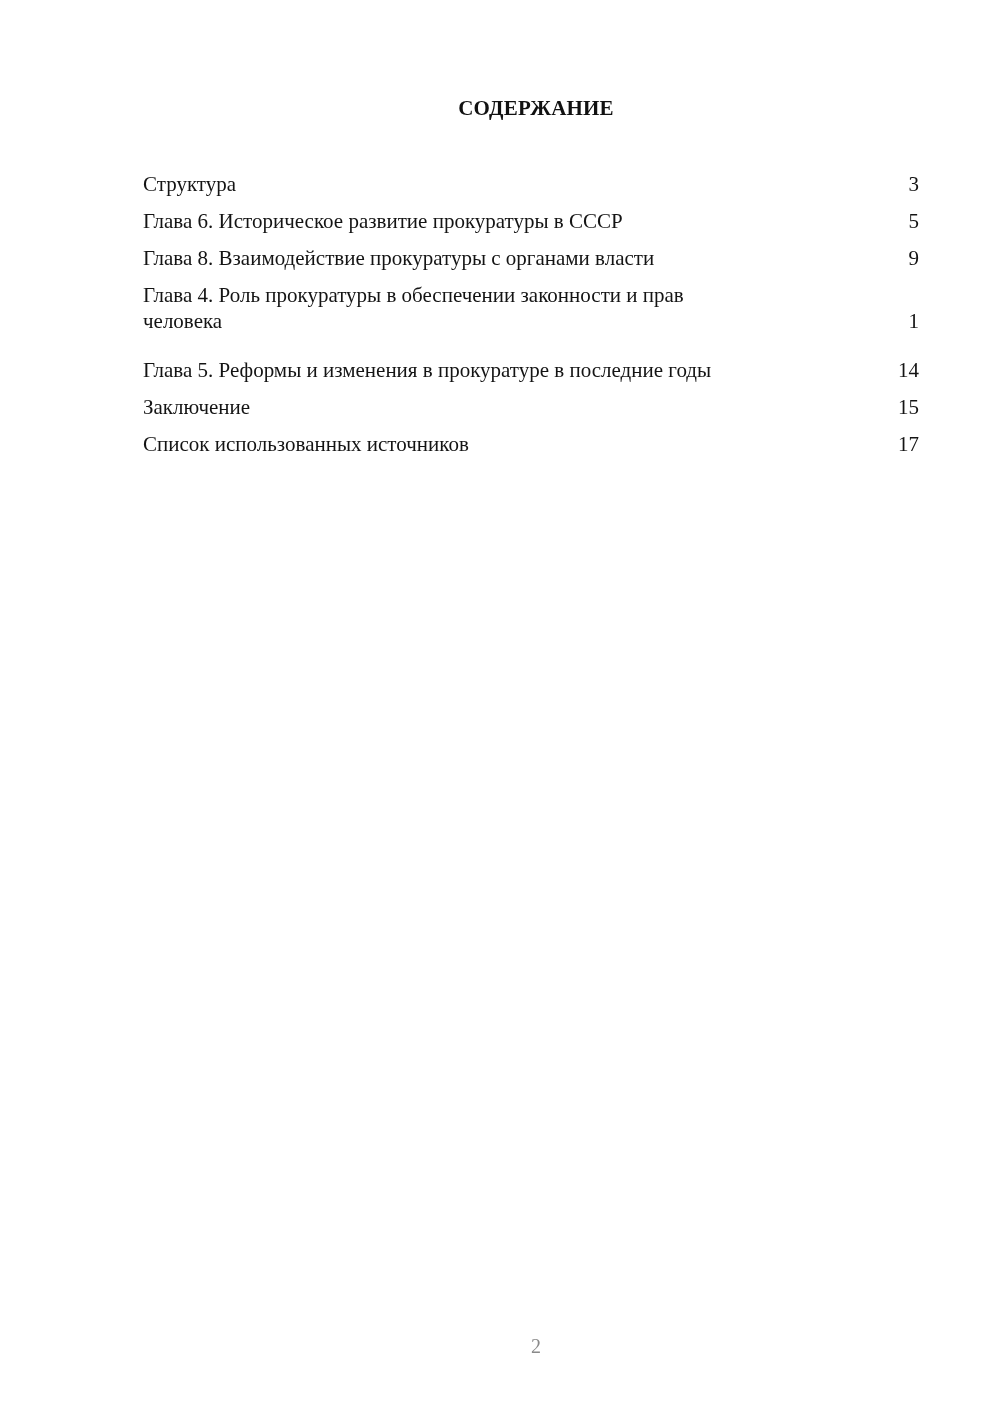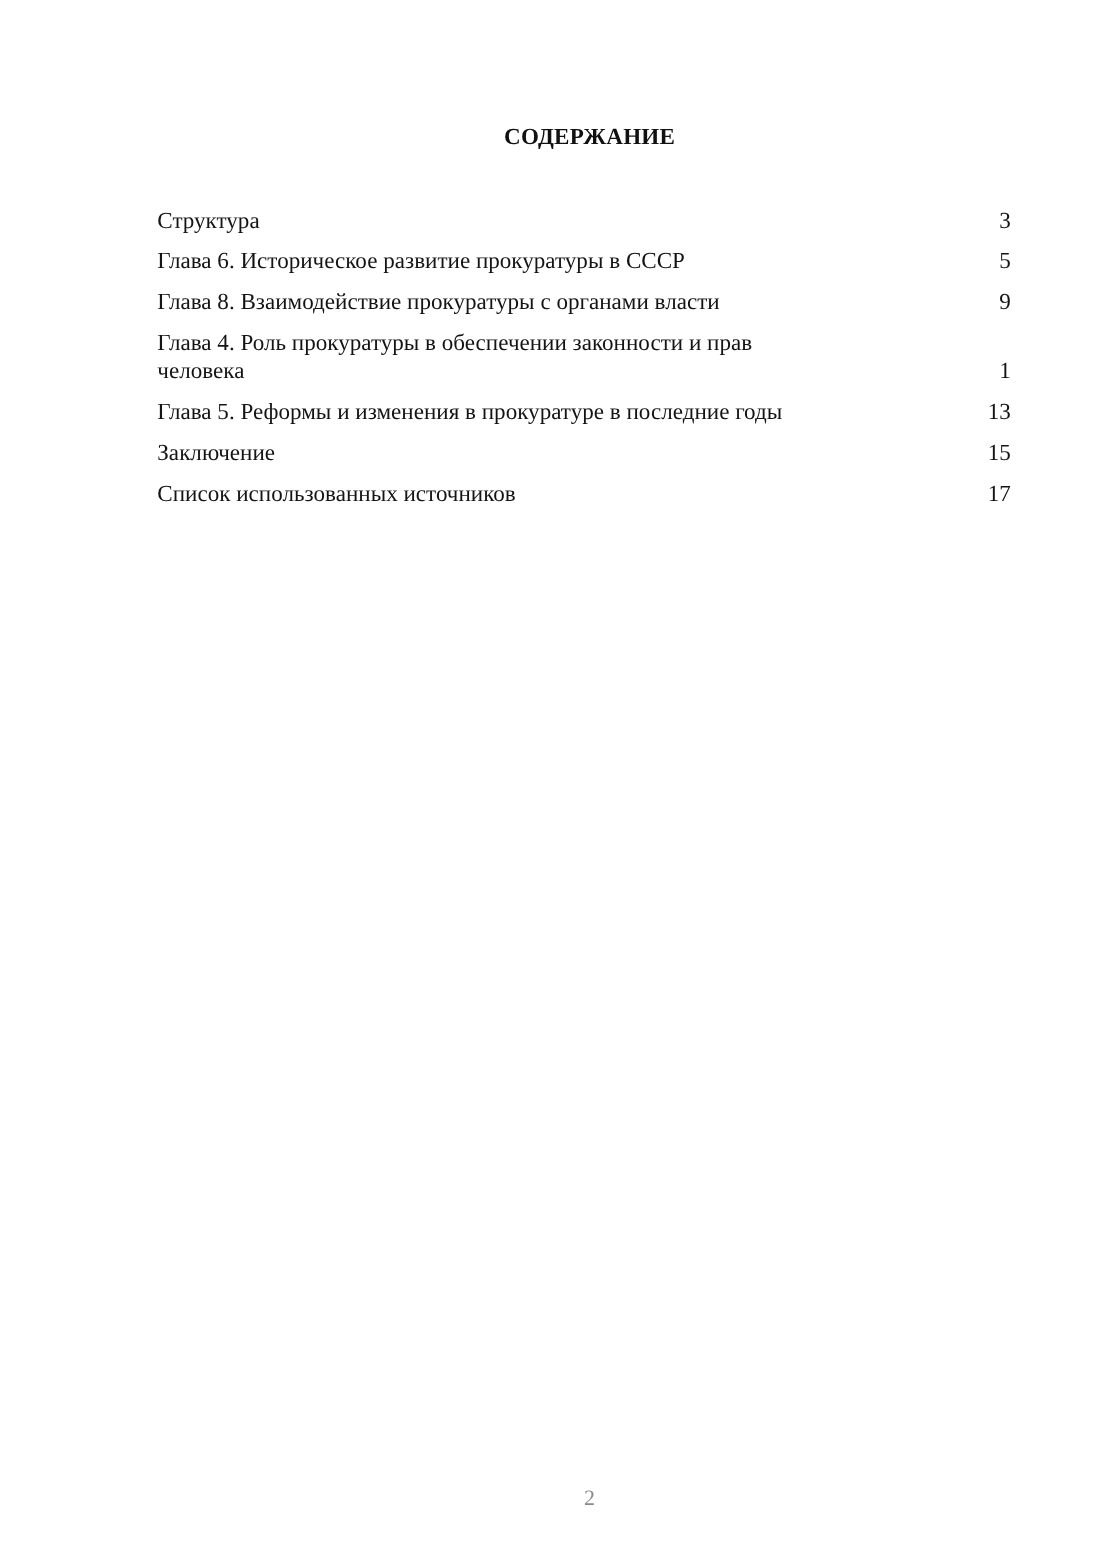--- a/index.html
+++ b/index.html
@@ -10,21 +10,21 @@
     body {
       width: 1000px;
       height: 1414px;
       position: relative;
       overflow: hidden;
       font-family: "Liberation Serif", "DejaVu Serif", serif;
       color: #141414;
     }
     .page {
       position: absolute;
-      left: 0; top: 16px;
+      left: 0; top: 0;
       width: 1000px;
       height: 1072px;
       background: #ffffff;
     }
     .toc-title {
       position: absolute;
       top: 96px;
       left: 0;
       width: 1072px;
       text-align: center;
@@ -42,21 +42,21 @@
     .toc-row {
       position: relative;
       display: flex;
       justify-content: space-between;
       align-items: flex-end;
       font-size: 21px;
       line-height: 26px;
       margin-bottom: 11px;
     }
     .toc-row.multi {
-      margin-bottom: 11px;
+      margin-bottom: 23px;
     }
     .toc-label {
       max-width: 660px;
       display: block;
     }
     .toc-page {
       text-align: right;
       min-width: 40px;
     }
     .page-number {
@@ -97,21 +97,21 @@
     <div class="toc-row multi">
       <span class="toc-label">
         <span style="display:block">Глава 4. Роль прокуратуры в обеспечении законности и прав</span>
         <span style="display:block">человека</span>
       </span>
       <span class="toc-page">1</span>
     </div>
 
     <div class="toc-row">
       <span class="toc-label">Глава 5. Реформы и изменения в прокуратуре в последние годы</span>
-      <span class="toc-page">13</span>
+      <span class="toc-page">14</span>
     </div>
 
     <div class="toc-row">
       <span class="toc-label">Заключение</span>
       <span class="toc-page">15</span>
     </div>
 
     <div class="toc-row">
       <span class="toc-label">Список использованных источников</span>
       <span class="toc-page">17</span>

